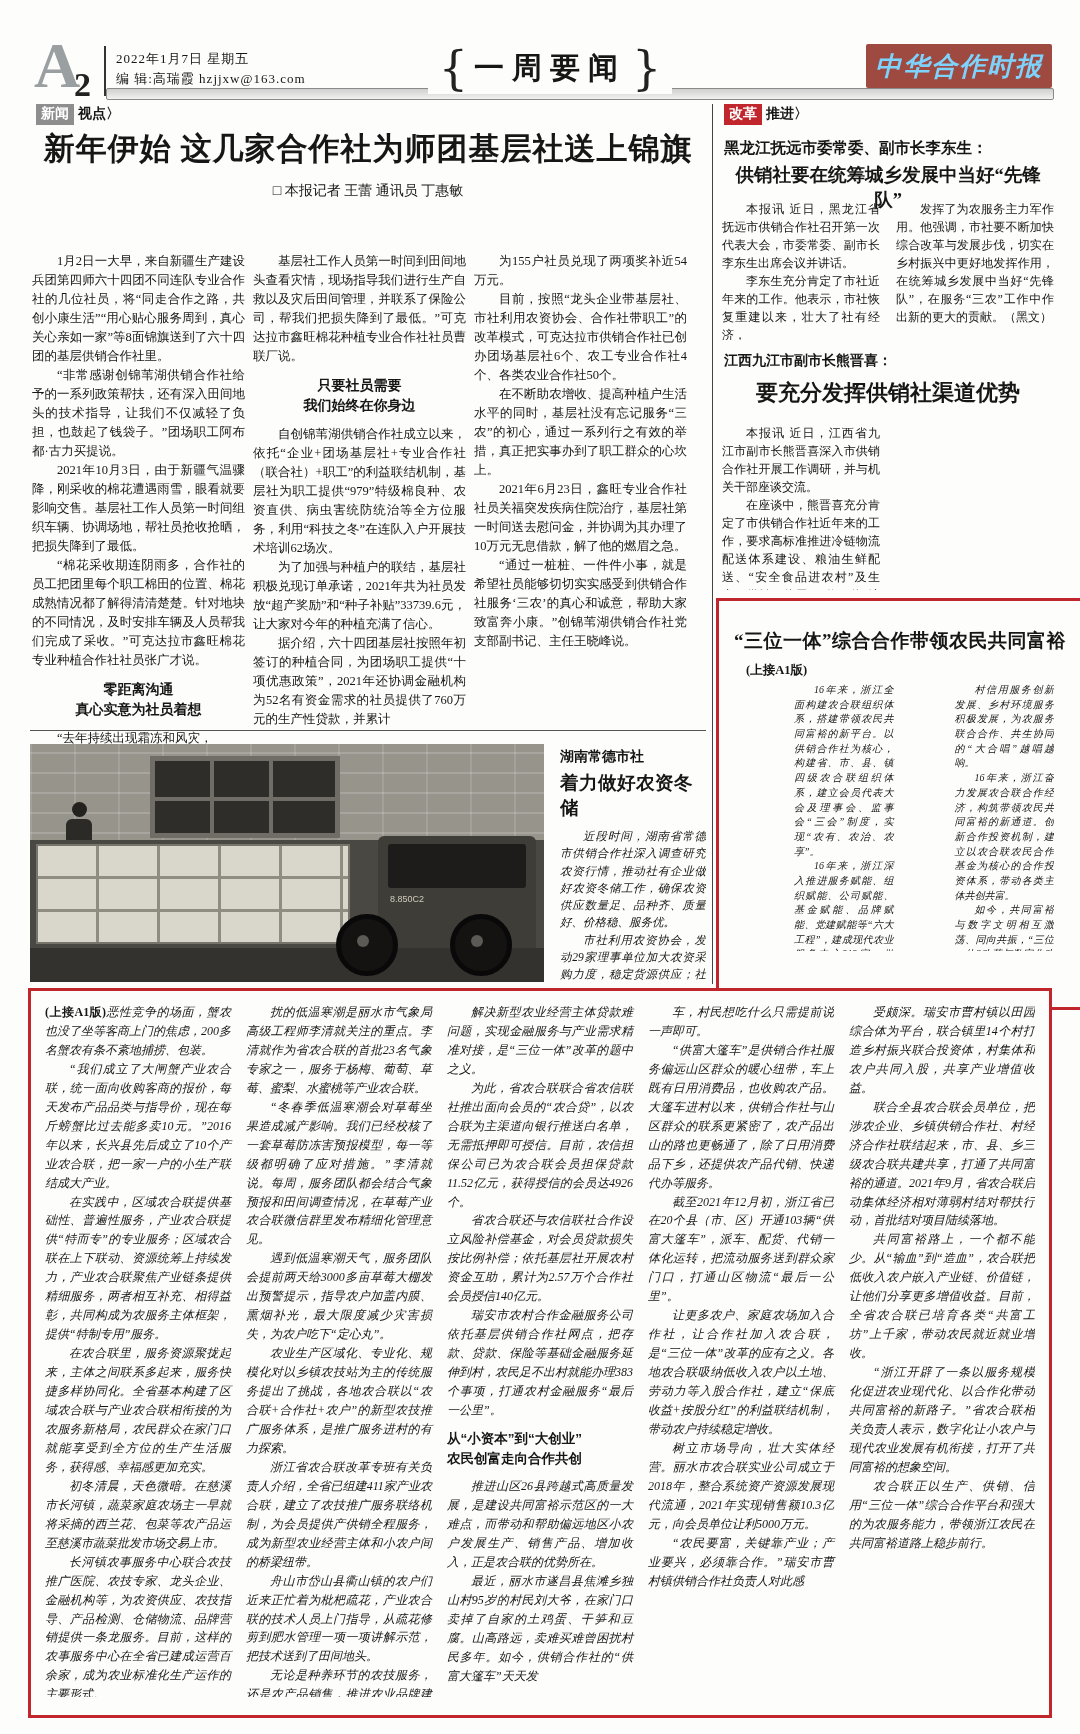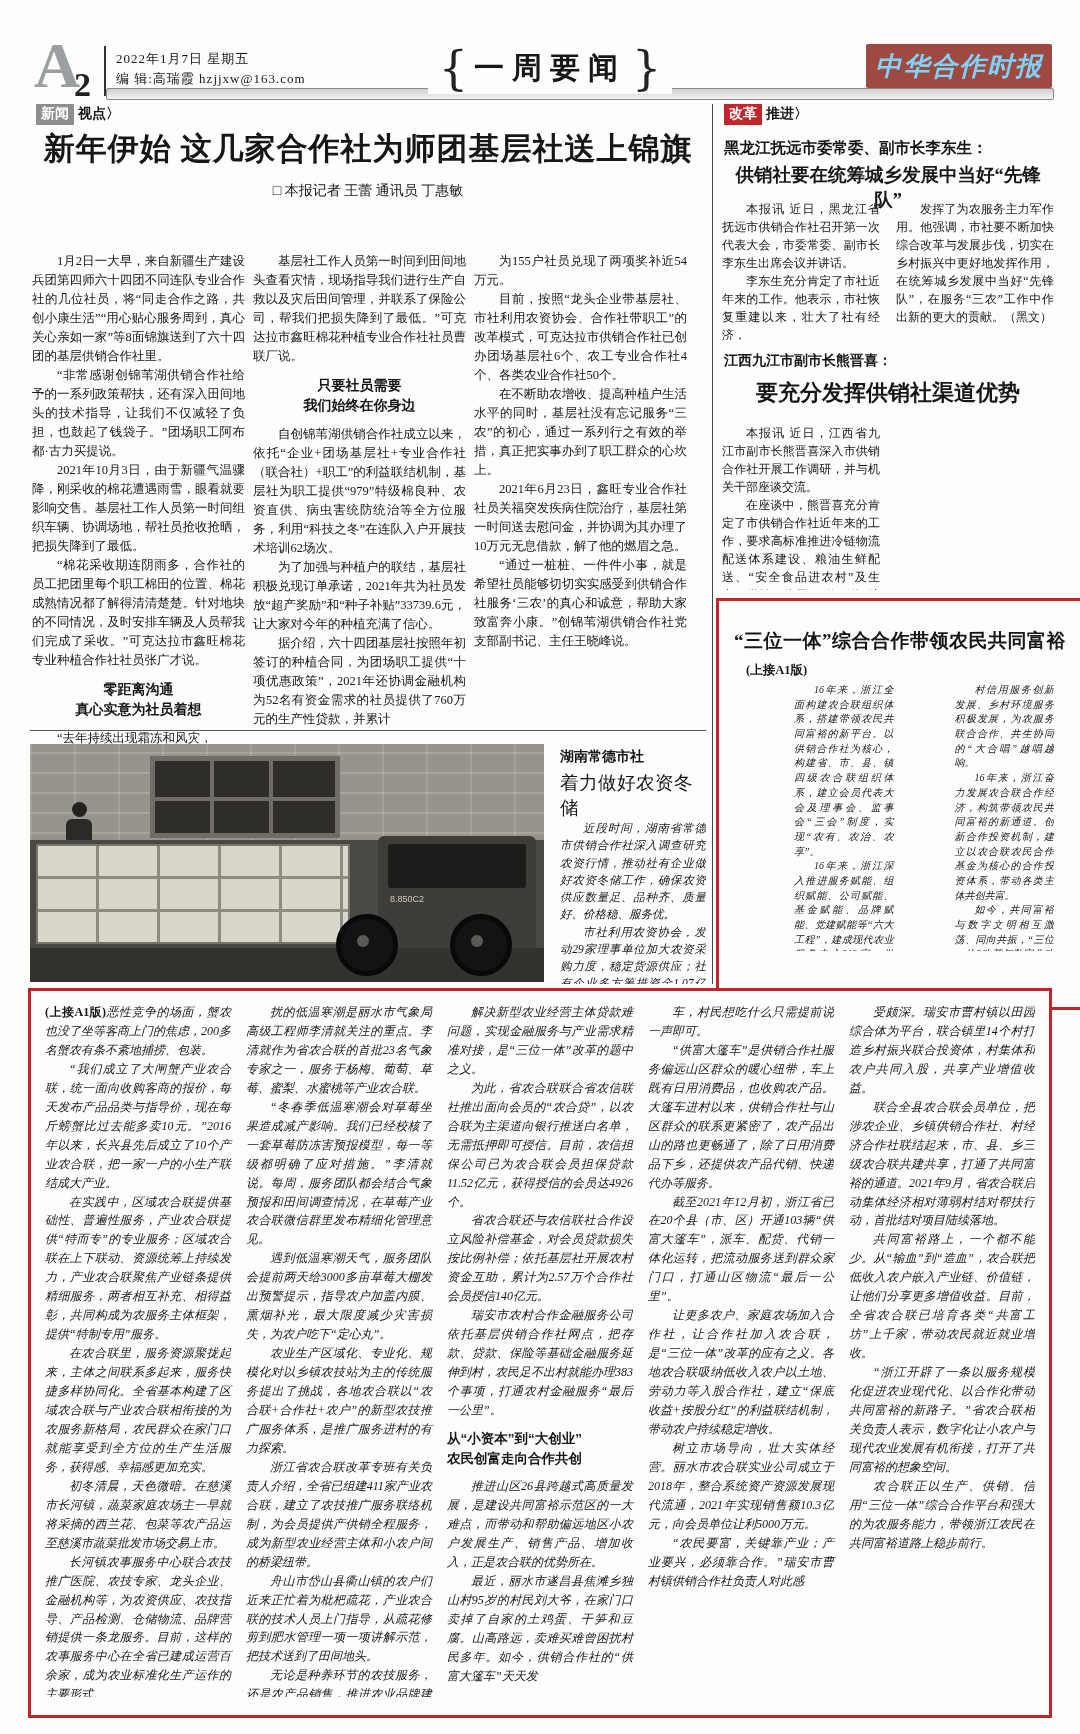--- a/index.html
+++ b/index.html
@@ -59,21 +59,21 @@
        border:2px solid #77746c;}
   .photo .cab{position:absolute;right:8px;top:92px;width:158px;height:118px;background:#3f3d38;border-radius:6px 6px 2px 2px;}
   .photo .cab .glass{margin:8px 10px 0;height:44px;background:#1d1c1a;border-radius:3px;}
   .photo .cab .lbl{color:#cfcabb;font-size:9px;font-family:"Liberation Sans",sans-serif;margin:6px 0 0 12px;}
   .photo .ground{position:absolute;left:0;bottom:0;width:514px;height:34px;background:#34322e;}
   .photo .wheel{position:absolute;bottom:6px;width:52px;height:52px;border-radius:50%;background:#141312;border:5px solid #090909;}
   .photo .wheel .hub{position:absolute;left:16px;top:16px;width:12px;height:12px;border-radius:50%;background:#5c5a55;}
   
   .cd{position:absolute;left:560px;top:748px;width:146px;height:236px;overflow:hidden;}
   .cd .kick{font-size:14px;font-weight:bold;font-family:"Liberation Sans",sans-serif;}
-  .cd .hl{font-size:18.5px;font-weight:400;letter-spacing:.5px;margin:4px 0 0;}
+  .cd .hl{font-size:18.5px;font-weight:700;letter-spacing:.5px;margin:4px 0 8px;}
   .cd .body{font-size:11.5px;line-height:1.5;text-align:justify;}
   .cd .body p{margin:0;text-indent:2em;}
   
   .vdiv{position:absolute;left:712px;top:104px;width:1px;height:880px;background:#444;}
   .r1-kick{position:absolute;left:724px;top:138px;width:330px;font-size:15.5px;font-weight:bold;
            font-family:"Liberation Sans",sans-serif;}
   .r1-hl{position:absolute;left:722px;top:162px;width:332px;font-size:18.5px;font-weight:900;text-align:center;}
   .r1-cols{position:absolute;left:722px;top:200px;width:332px;height:140px;overflow:hidden;gap:16px;}
   .r1-cols .col,.r2-cols .col{width:158px;font-size:12px;line-height:1.5;}
   .r2-kick{position:absolute;left:724px;top:352px;width:330px;font-size:14px;font-weight:bold;

